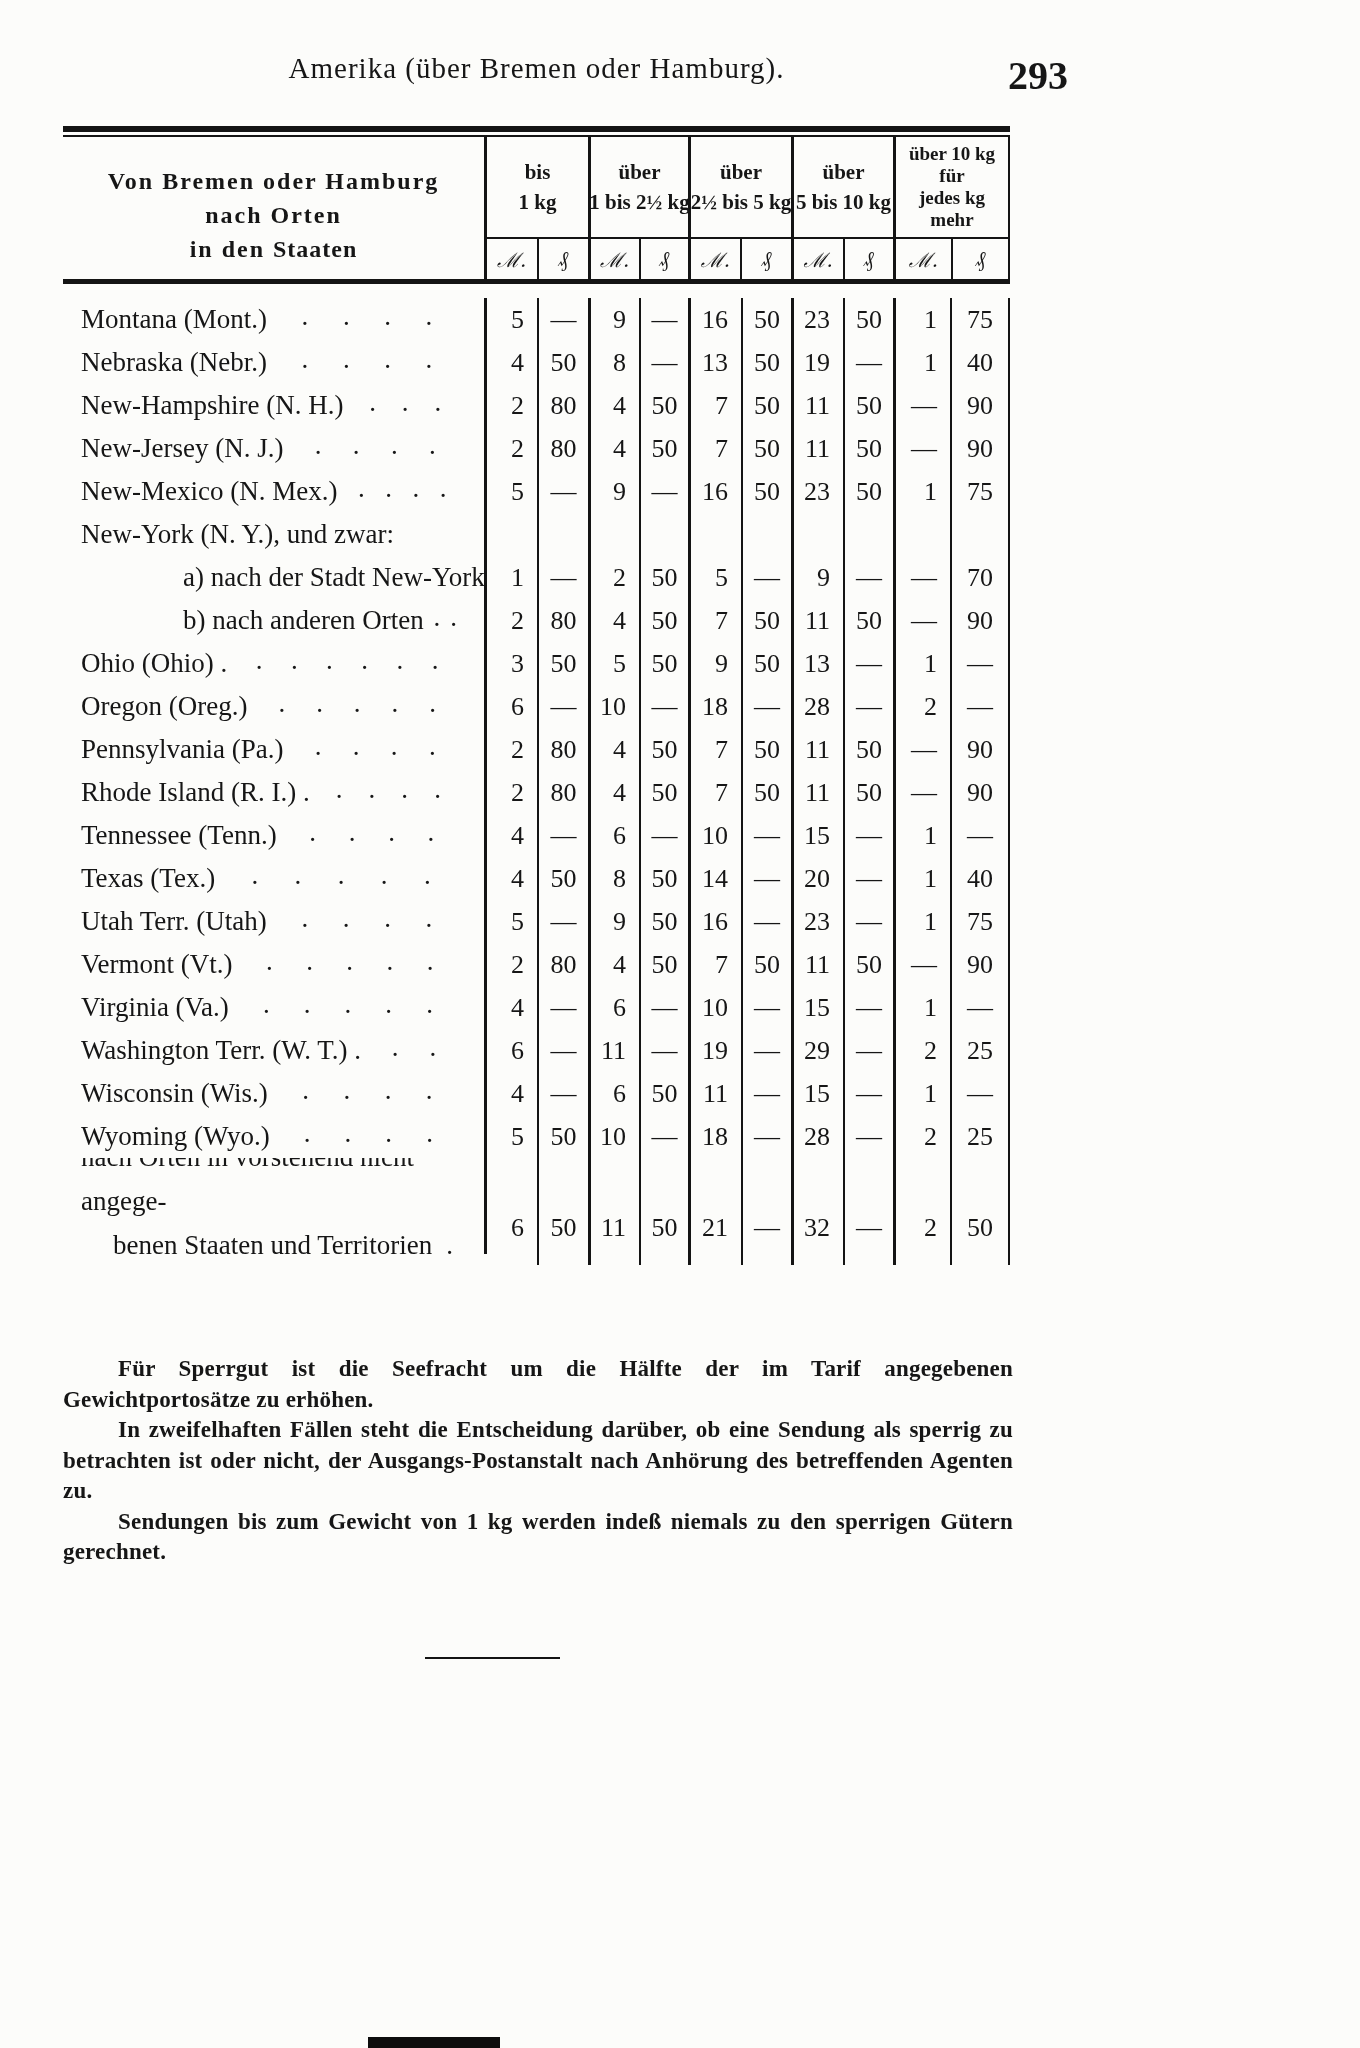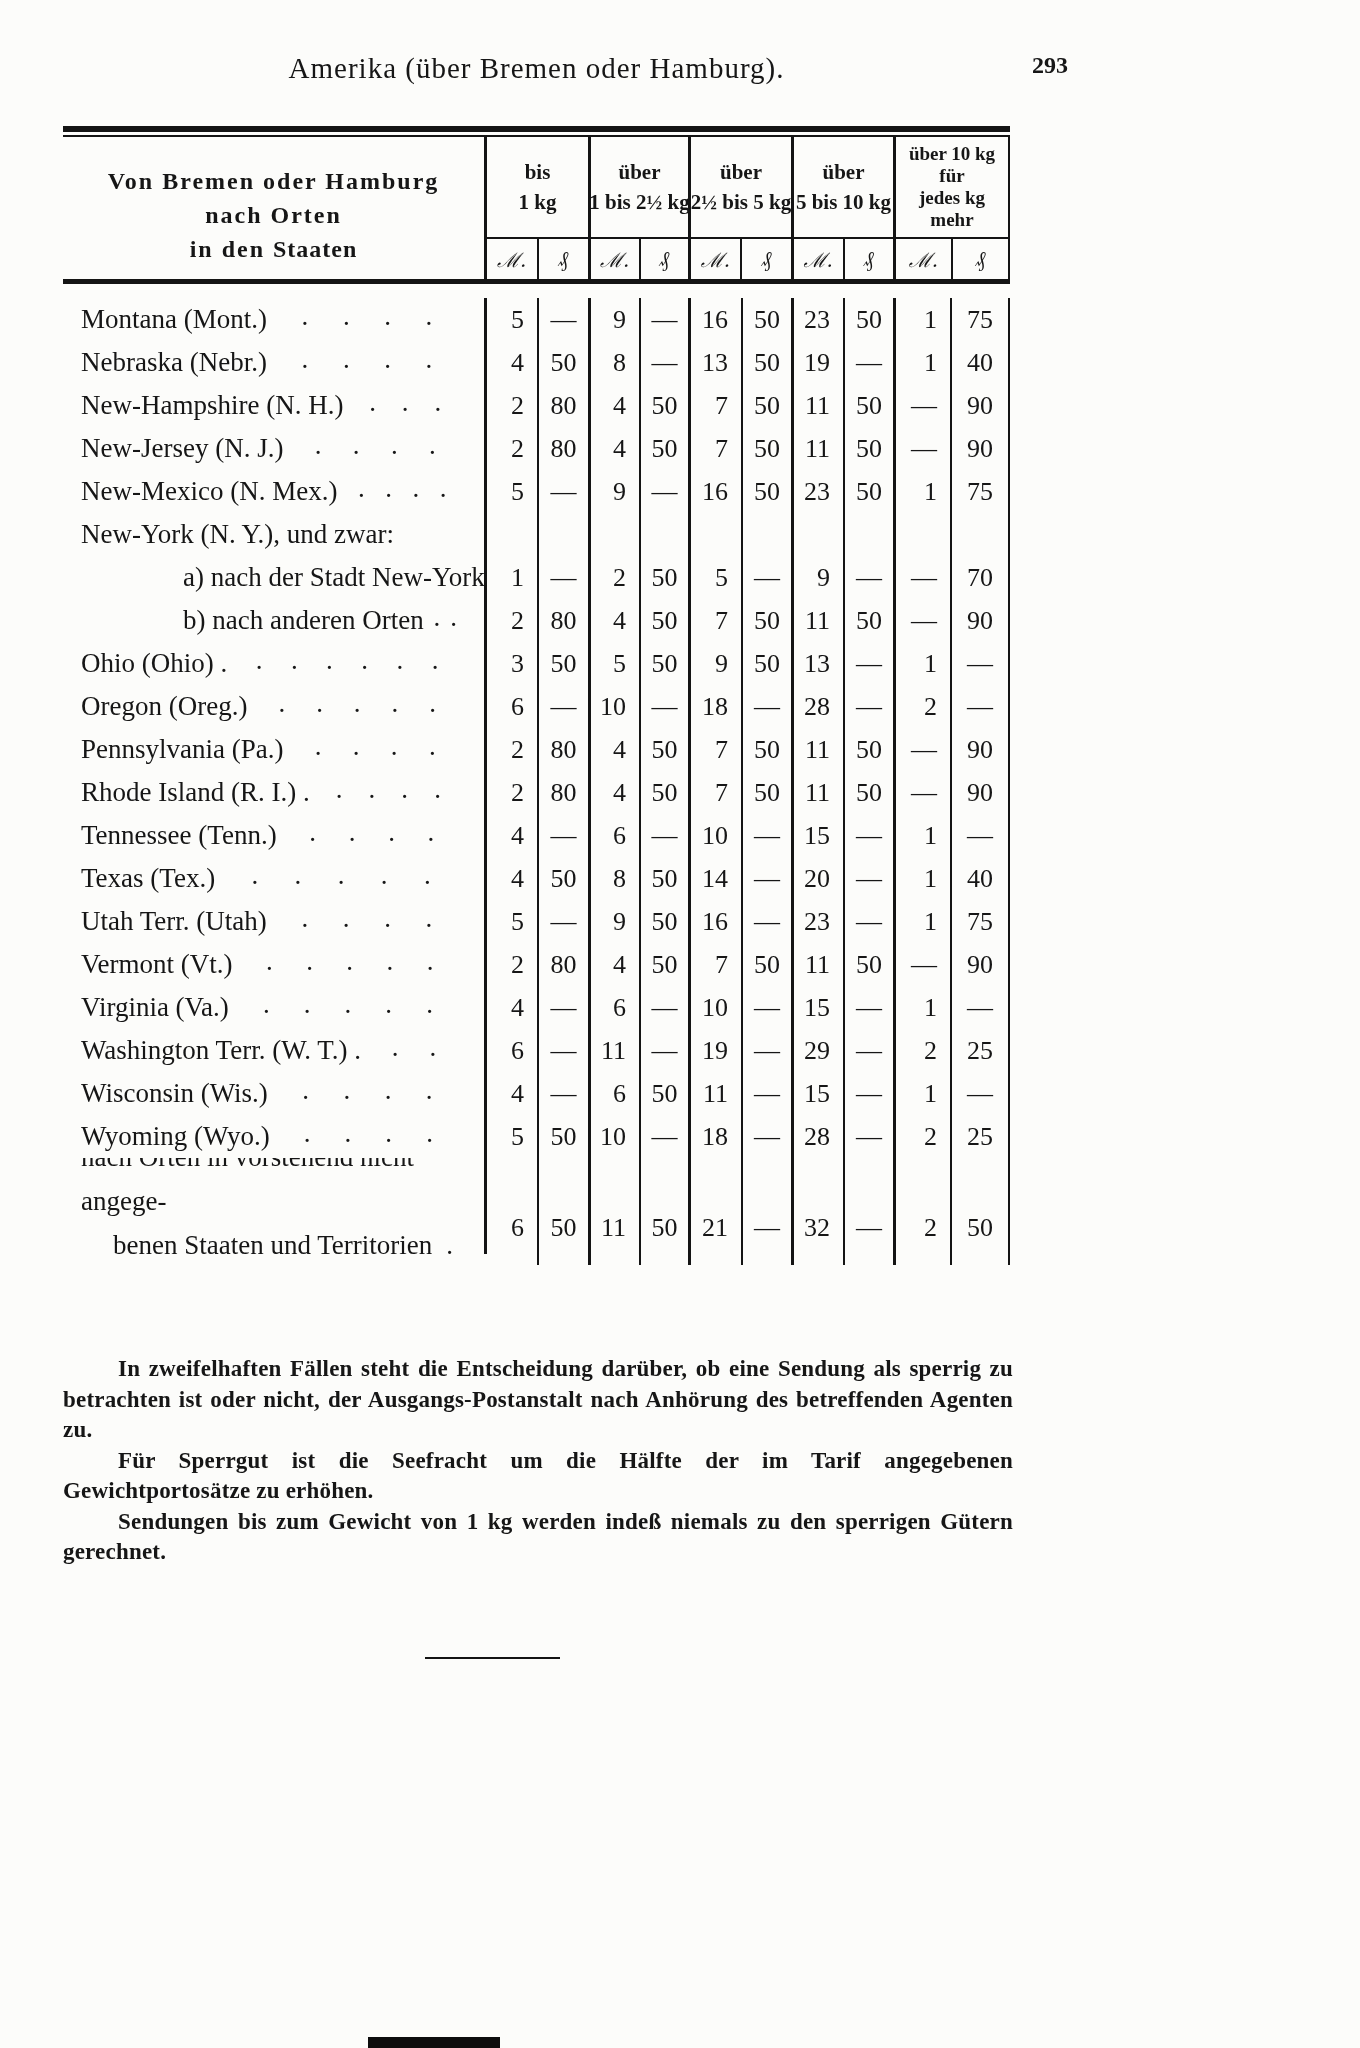--- a/index.html
+++ b/index.html
@@ -24,21 +24,21 @@
     left: 0; right: 0;
     text-align: center;
     font-size: 29px;
     font-weight: normal;
     letter-spacing: 1px;
   }
   .page-number {
     position: absolute;
     right: -58px;
     top: 0;
-    font-size: 24px;
+    font-size: 40px;
     font-weight: bold;
     margin-left: 33px;
   }
   
   .tariff-table {
     margin: 34px 0 0 63px;
     width: 947px;
     border-top: 6px solid #141414;
   }
   .thead {
@@ -672,21 +672,21 @@
           <div class="cell pf">—</div>
           <div class="cell m">32</div>
           <div class="cell pf">—</div>
           <div class="cell m">2</div>
           <div class="cell pf lastcol">50</div>
         </div>
       </div>
   </div>
 
   <div class="notes">
+    <p class="note">Für Sperrgut ist die Seefracht um die Hälfte der im Tarif angegebenen Gewichtportosätze zu erhöhen.</p>
     <p class="note">In zweifelhaften Fällen steht die Entscheidung darüber, ob eine Sendung als sperrig zu betrachten ist oder nicht, der Ausgangs-Postanstalt nach Anhörung des betreffenden Agenten zu.</p>
-    <p class="note">Für Sperrgut ist die Seefracht um die Hälfte der im Tarif angegebenen Gewichtportosätze zu erhöhen.</p>
     <p class="note">Sendungen bis zum Gewicht von 1 kg werden indeß niemals zu den sperrigen Gütern gerechnet.</p>
   </div>
 
   <div class="divider-rule"></div>
   <div class="scan-artifact"></div>
 
 </div>
 
 </body></html>

